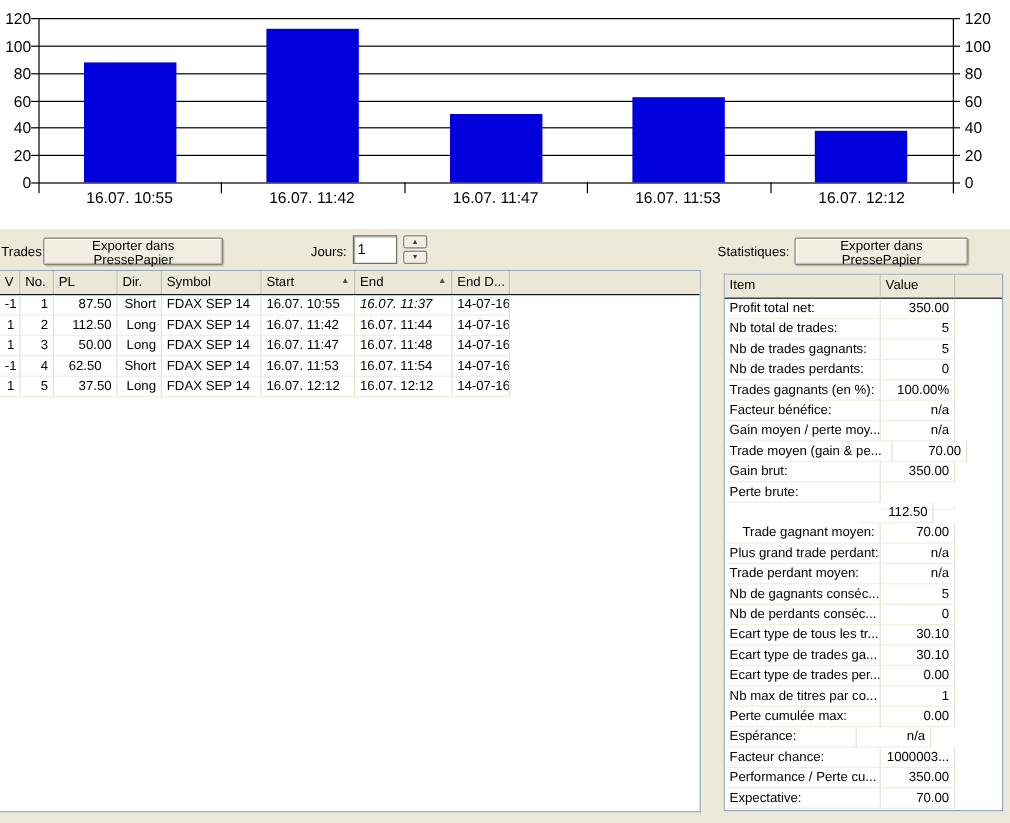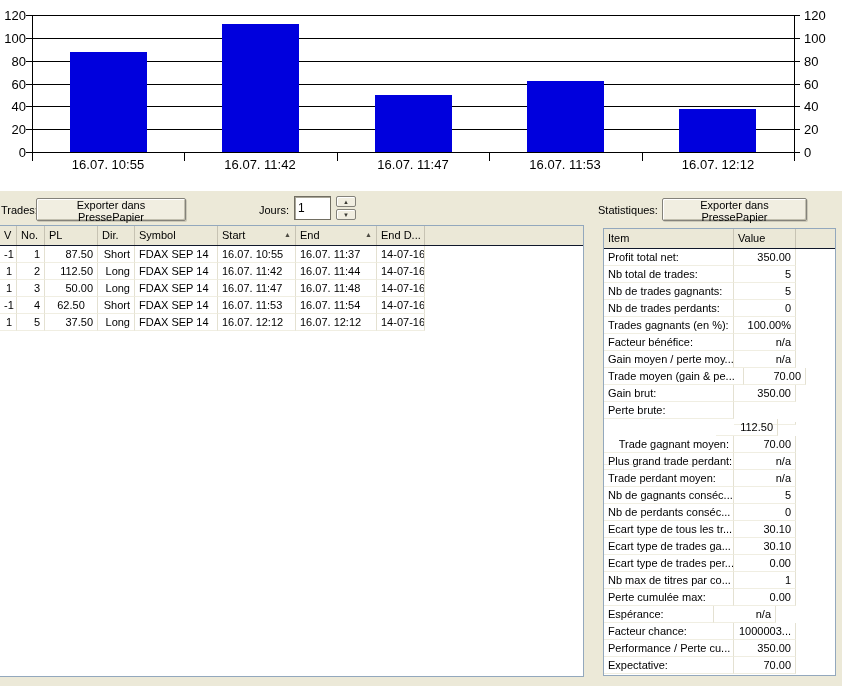--- a/index.html
+++ b/index.html
@@ -122,21 +122,21 @@
       <div class="hcell hfill"></div>
     </div>
   <div id="tradesBody">
       <div class="trow">
         <div class="tcell" style="width: 17px; text-align: right;">-1</div>
         <div class="tcell" style="width: 28px; text-align: right;">1</div>
         <div class="tcell" style="width: 53px; text-align: right;">87.50</div>
         <div class="tcell" style="width: 37px; text-align: right;">Short</div>
         <div class="tcell" style="width: 83px; text-align: left;">FDAX SEP 14</div>
         <div class="tcell" style="width: 78px; text-align: left;">16.07. 10:55</div>
-        <div class="tcell" style="width: 81px; text-align: left;">16.07. 11:37</div>
+        <div class="tcell" style="width: 81px; text-align: left; font-style: italic;">16.07. 11:37</div>
         <div class="tcell" style="width: 48px; text-align: left;">14-07-16</div>
       </div>
       <div class="trow">
         <div class="tcell" style="width: 17px; text-align: right;">1</div>
         <div class="tcell" style="width: 28px; text-align: right;">2</div>
         <div class="tcell" style="width: 53px; text-align: right;">112.50</div>
         <div class="tcell" style="width: 37px; text-align: right;">Long</div>
         <div class="tcell" style="width: 83px; text-align: left;">FDAX SEP 14</div>
         <div class="tcell" style="width: 78px; text-align: left;">16.07. 11:42</div>
         <div class="tcell" style="width: 81px; text-align: left;">16.07. 11:44</div>

